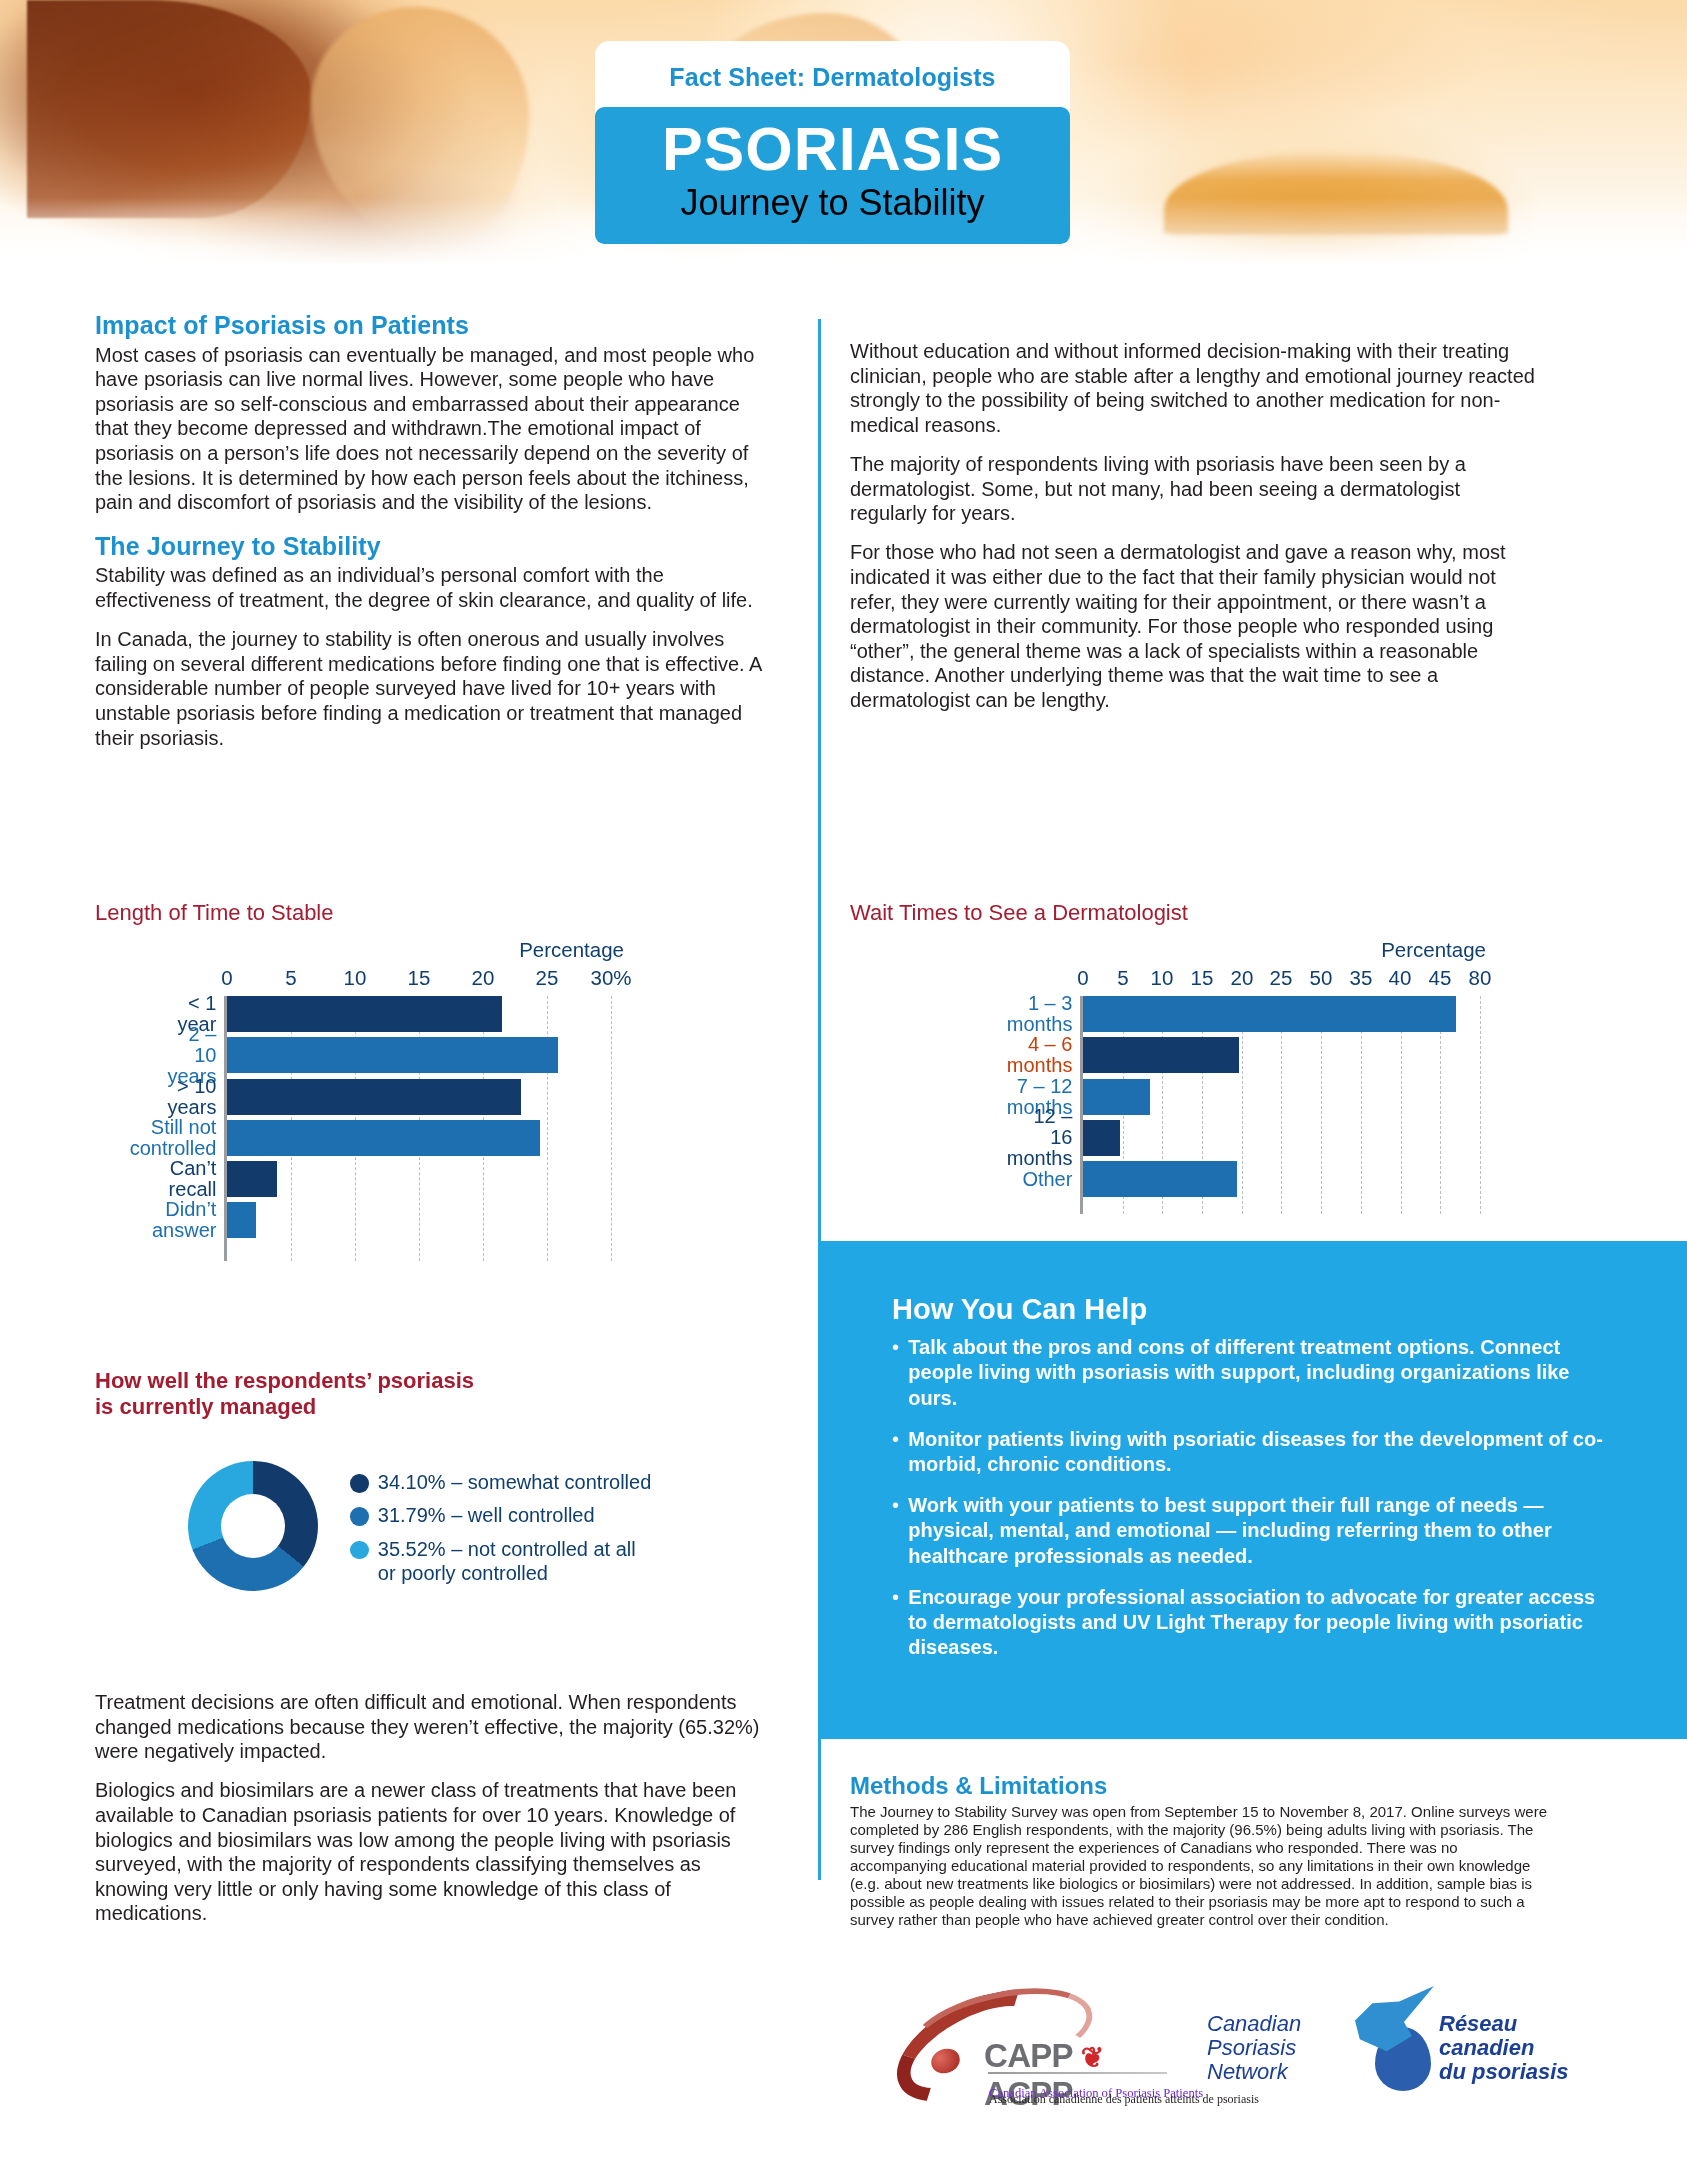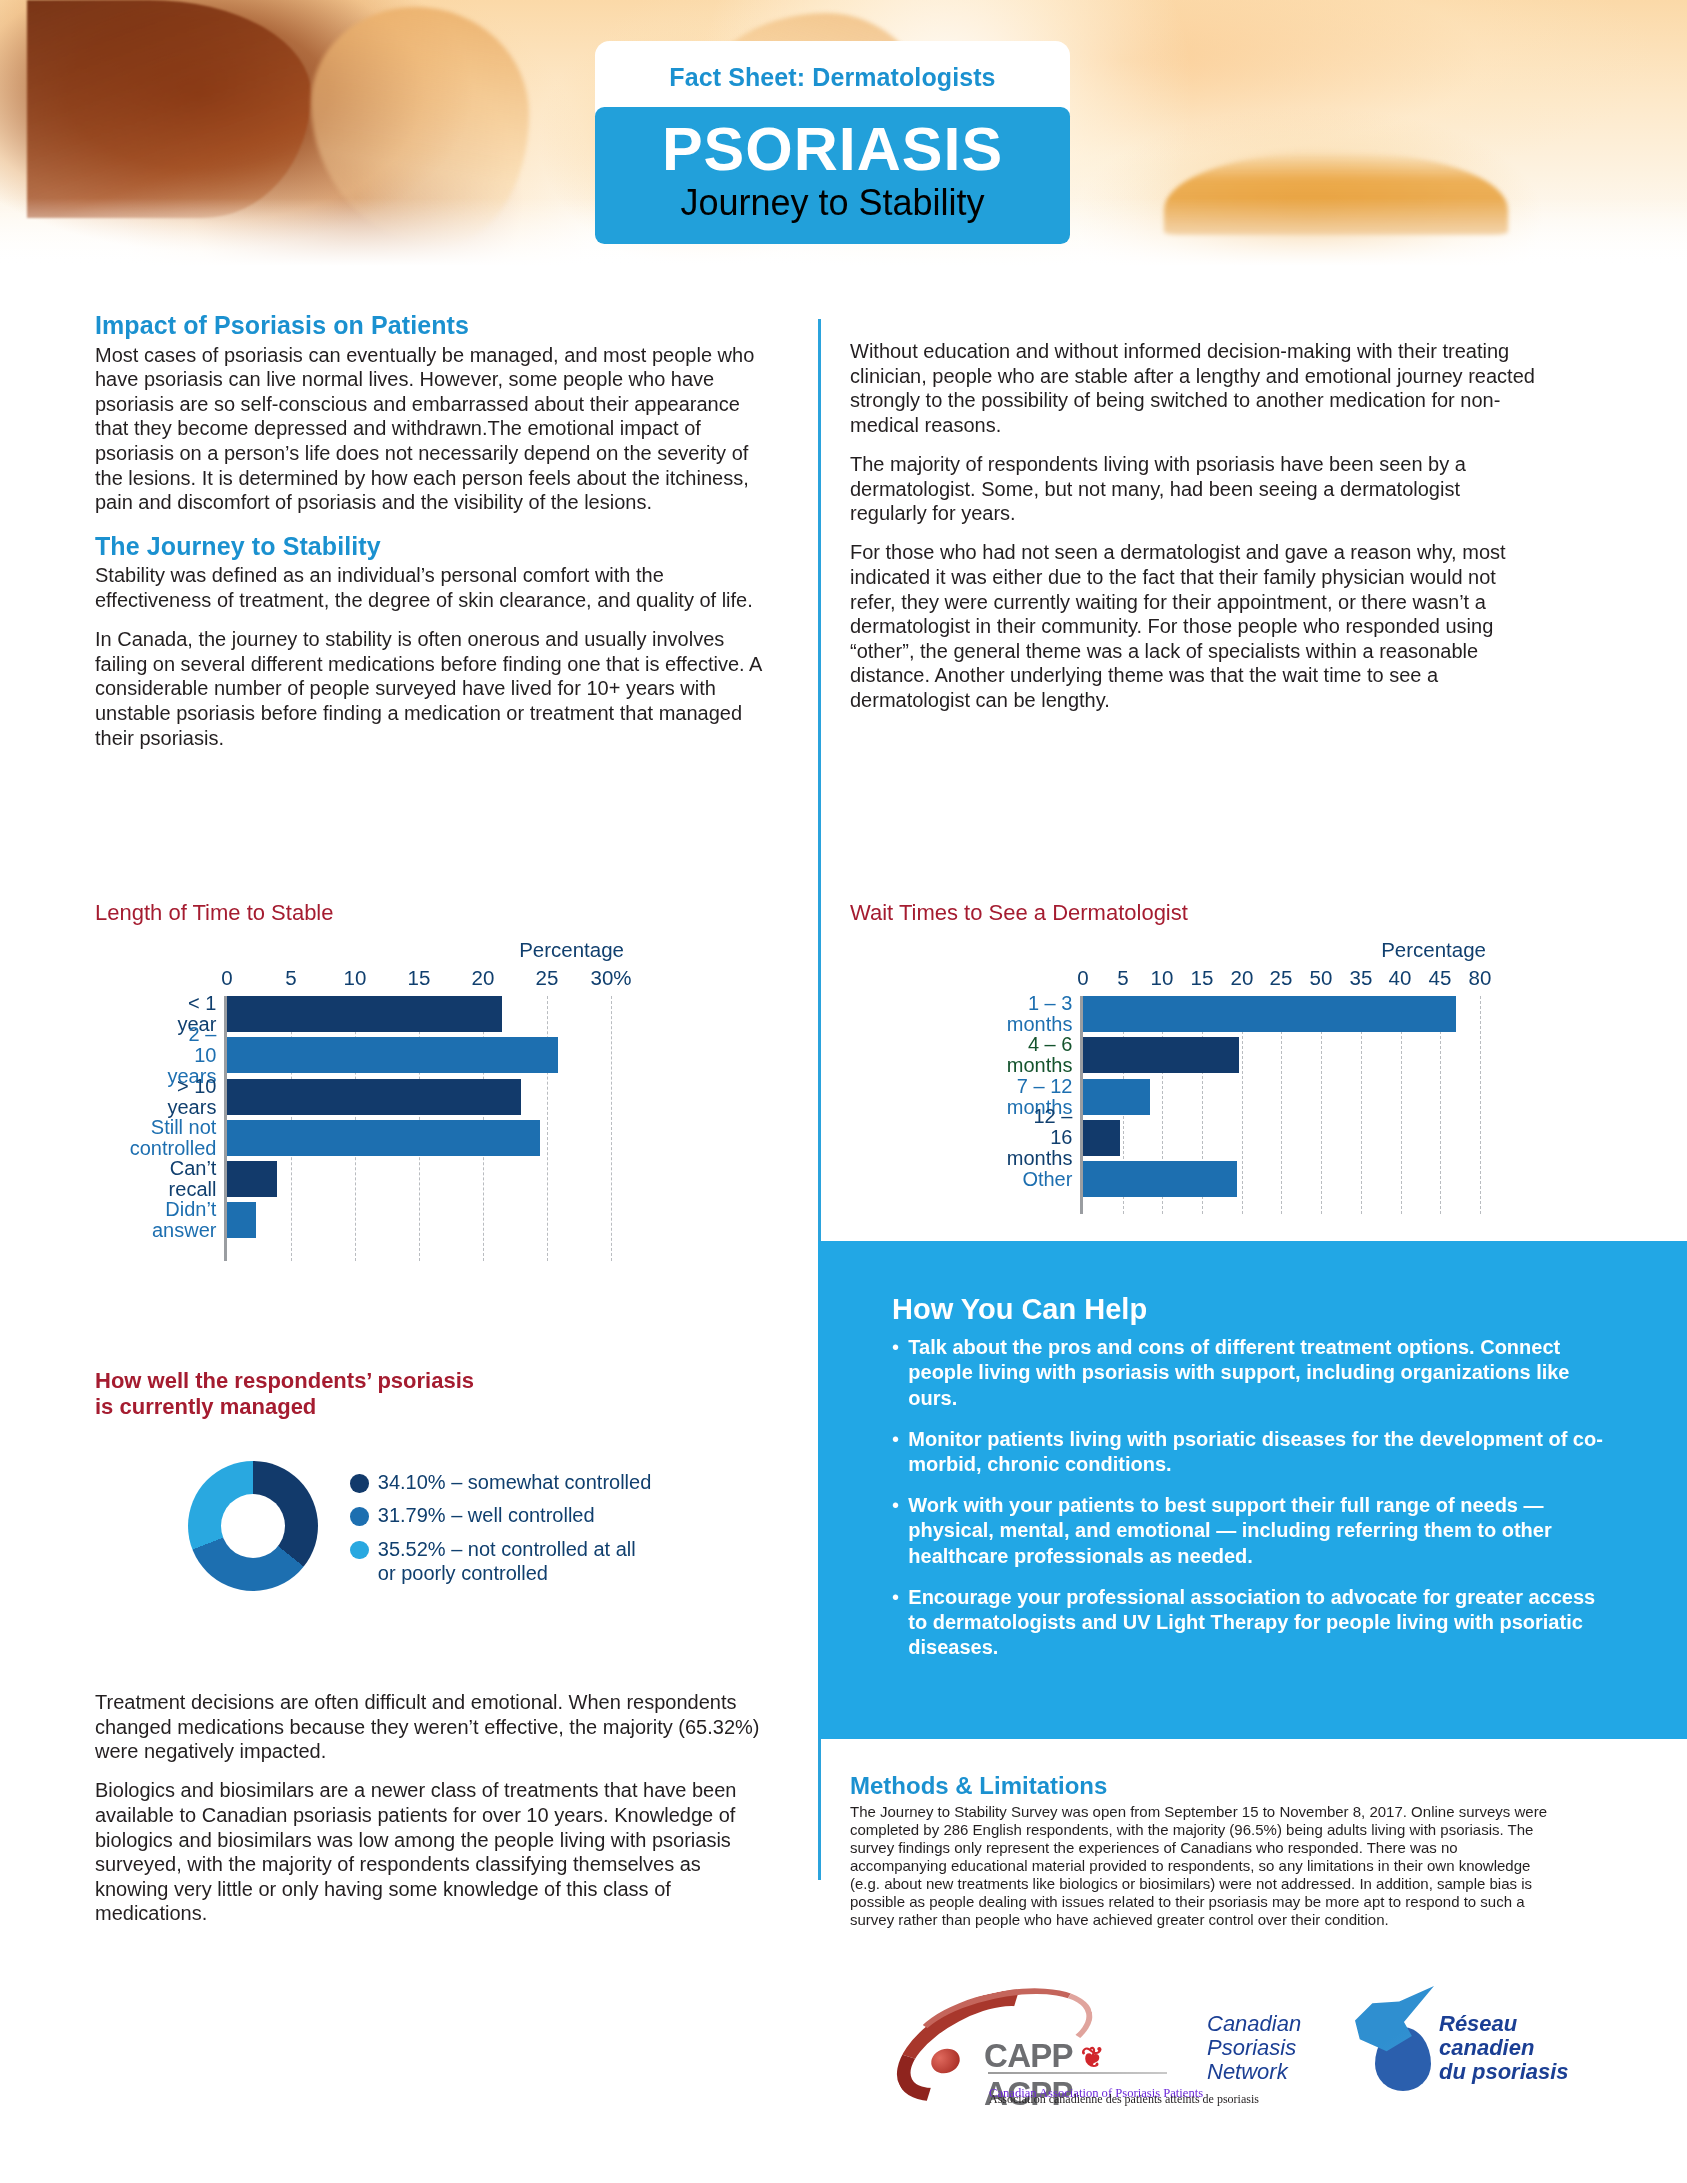--- a/index.html
+++ b/index.html
@@ -334,21 +334,21 @@
       <div class="gridline" style="left: 278px;"></div>
       <div class="gridline" style="left: 318px;"></div>
       <div class="gridline" style="left: 357px;"></div>
       <div class="gridline" style="left: 397px;"></div>
       <div class="zeroline" style="left: -2.6px;"></div>
       <div class="bar-row" style="height: 36px; margin-bottom: 5.3px; position: relative;">
         <div class="bar-label" style="color: rgb(29, 111, 176);">1 – 3 months</div>
         <div class="bar" style="width: 373px; background: rgb(29, 111, 176);"></div>
       </div>
       <div class="bar-row" style="height: 36px; margin-bottom: 5.3px; position: relative;">
-        <div class="bar-label" style="color: #14532d;">4 – 6 months</div>
+        <div class="bar-label" style="color: #c2410c;">4 – 6 months</div>
         <div class="bar" style="width: 156px; background: rgb(18, 58, 107);"></div>
       </div>
       <div class="bar-row" style="height: 36px; margin-bottom: 5.3px; position: relative;">
         <div class="bar-label" style="color: rgb(29, 111, 176);">7 – 12 months</div>
         <div class="bar" style="width: 67px; background: rgb(29, 111, 176);"></div>
       </div>
       <div class="bar-row" style="height: 36px; margin-bottom: 5.3px; position: relative;">
         <div class="bar-label" style="color: rgb(16, 63, 110);">12 – 16 months</div>
         <div class="bar" style="width: 37px; background: rgb(18, 58, 107);"></div>
       </div>

